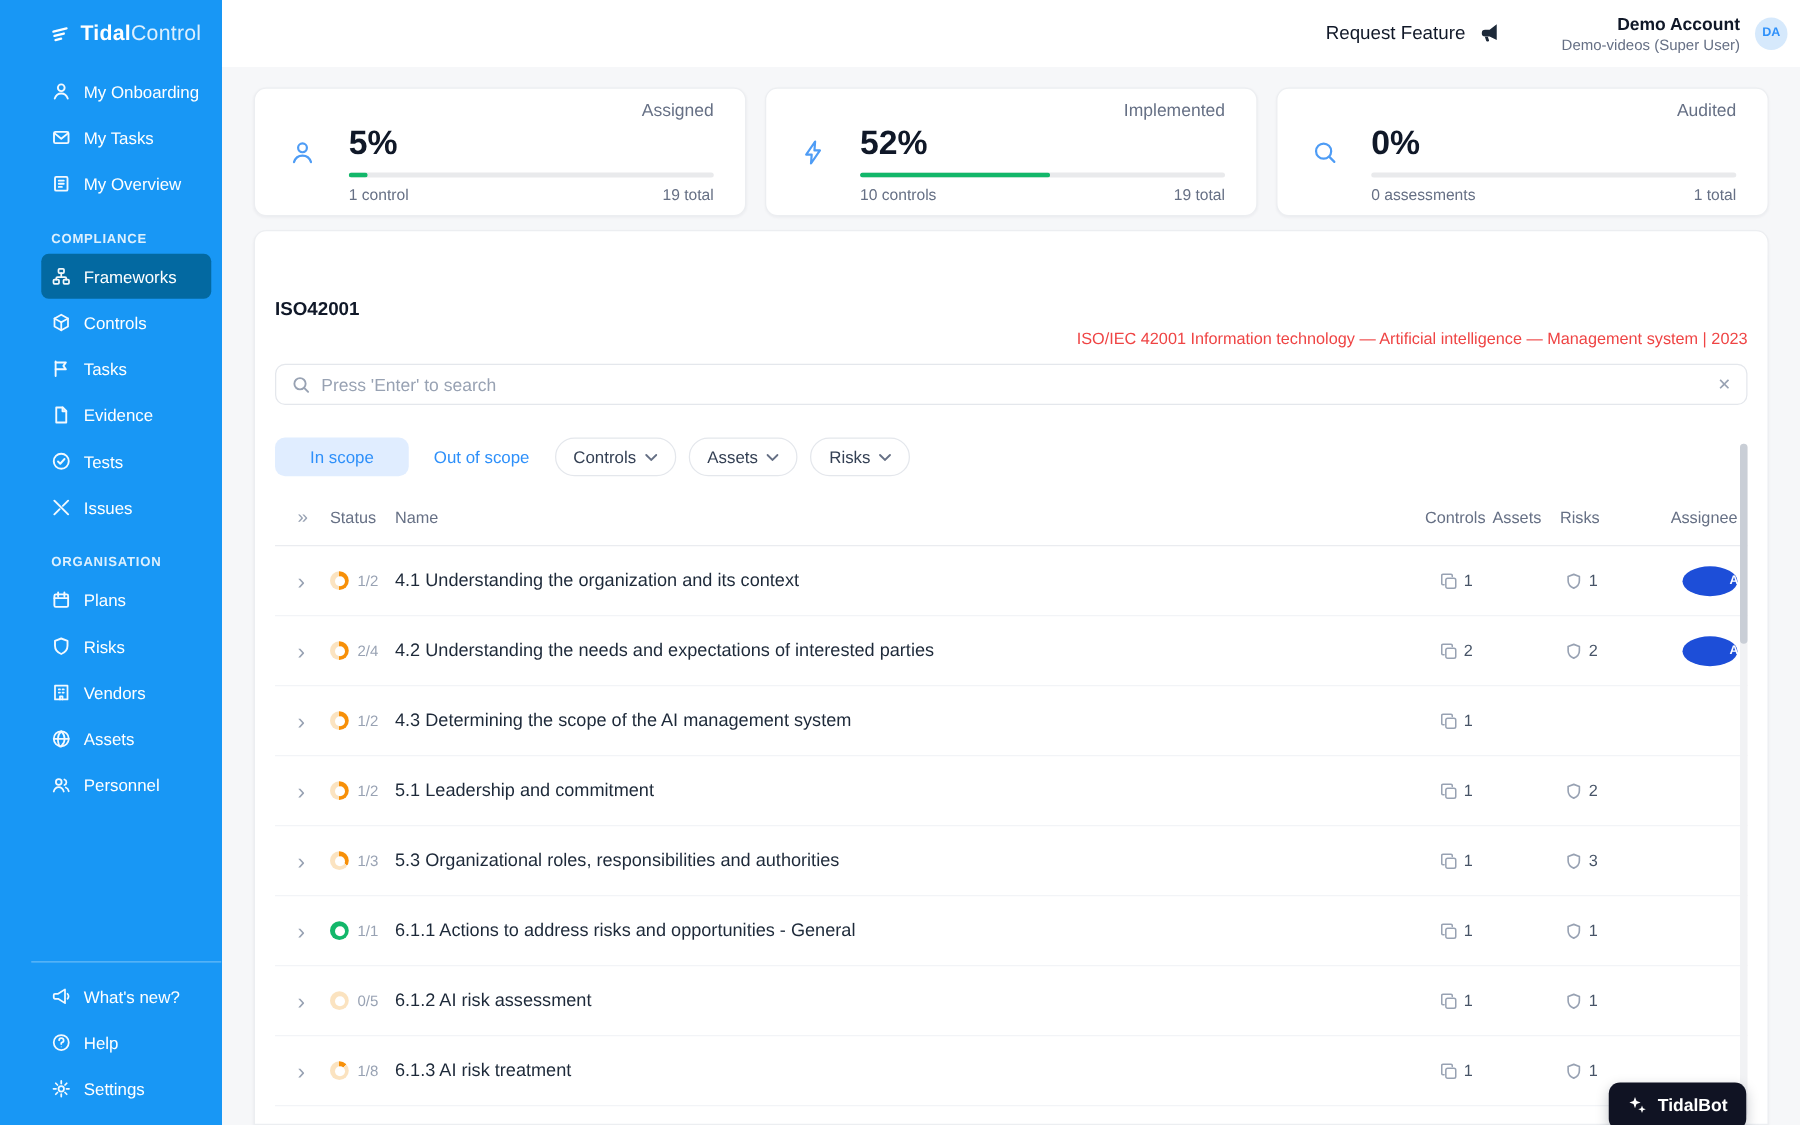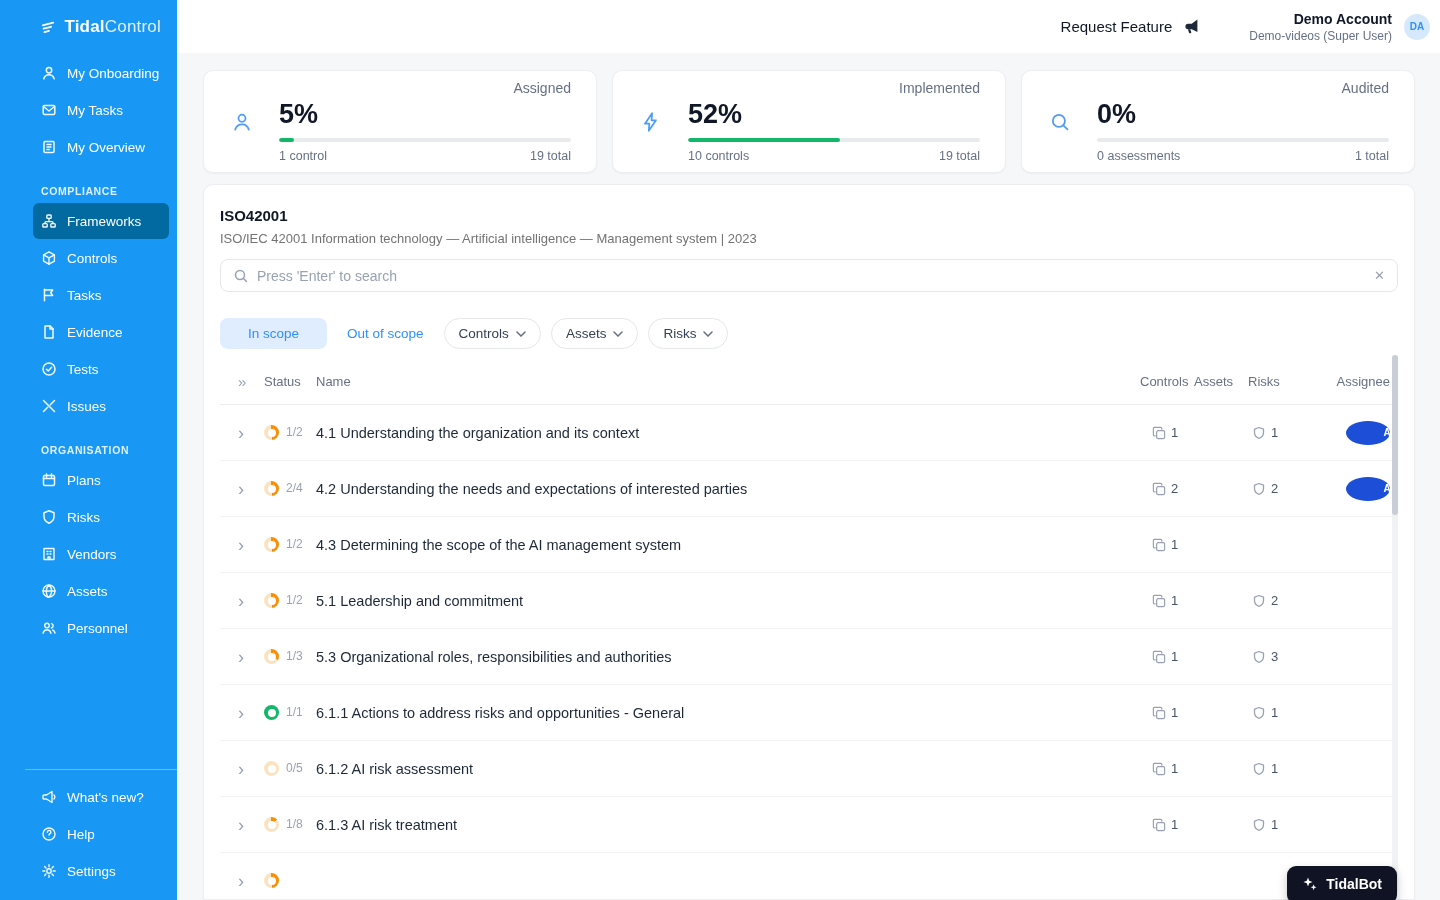--- a/index.html
+++ b/index.html
@@ -35,22 +35,22 @@
   .stat-icon { margin-right:26px; color:#4E9CF5; display:flex; }
   .stat-body { flex:1; }
   .stat-title { font-size:14px; color:#667085;text-align:right; }
   .stat-percent { font-size:27px; font-weight:700; color:#101828; margin:3px 0 8px; }
   .bar-track { height:4px; border-radius:2px; background:#E9EAEC; overflow:hidden; }
   .bar-fill { height:100%; border-radius:2px; background:#12B76A; width:0; }
   .stat-counts { display:flex; justify-content:space-between; font-size:12.5px; color:#667085; margin-top:7px; }
 
   
   .framework-card { margin-top:11px; background:#fff; border:1px solid #ECEEF1; border-radius:10px 10px 0 0; height:716px; overflow:hidden; position:relative; padding:22px 16px 0; box-shadow:0 1px 2px rgba(16,24,40,.04); }
-  .fw-title { font-size:15px; font-weight:700; color:#101828; }
-  .fw-subtitle { font-size:13px; color:#737373; margin-top:7px; }
+  .fw-title { font-size:15px; font-weight:700; color:#101828;margin-top:32px; }
+  .fw-subtitle { font-size:13px; color:#ef4444; margin-top:7px;text-align:right; }
 
   .search-bar { margin-top:13px; height:33px; border:1px solid #E4E7EC; border-radius:8px; display:flex; align-items:center; gap:8px; padding:0 12px; background:#fff; }
   .search-bar input { flex:1; border:none; outline:none; font-size:14px; color:#101828; font-family:inherit; background:transparent; }
   .search-bar input::placeholder { color:#98A2B3; }
   .search-clear { color:#98A2B3; font-size:13px; cursor:pointer; line-height:1; }
 
   .filters { margin-top:26px; display:flex; align-items:center; gap:10px; }
   .chip-active { background:#E0EDFF; color:#2E90FA; font-size:13.5px; font-weight:500; padding:8px 28px; border-radius:8px; cursor:pointer; }
   .chip-link { color:#2E90FA; font-size:13.5px; font-weight:500; padding:8px 10px; cursor:pointer; }
   .chip-drop { display:flex; align-items:center; gap:7px; border:1px solid #E4E7EC; border-radius:17px; padding:7px 14px; font-size:13.5px; color:#344054; background:#fff; cursor:pointer; }
@@ -58,21 +58,21 @@
   .thead, .trow { display:grid; grid-template-columns:44px 52px 1fr 56px 56px 60px 96px; align-items:center; }
   .thead { margin-top:10px; height:46px; font-size:13px; color:#667085; border-bottom:1px solid #EAECF0; }
   .th-expand { padding-left:18px; color:#98A2B3; font-size:15px; cursor:pointer; }
   .th-controls { padding-left:10px; }
   .th-assets { padding-left:8px; }
   .th-risks { padding-left:6px; }
   .th-assignee { text-align:right; padding-right:8px; }
 
   .trow { height:56px; border-bottom:1px solid #F2F4F7; cursor:pointer; }
   .row-chevron { padding-left:18px; color:#98A2B3; font-size:18px; line-height:1; }
-  .status-cell { display:flex; gap:7px; }
+  .status-cell { display:flex; align-items:center; gap:7px; }
   .donut { width:15px; height:15px; border-radius:50%; position:relative; flex:0 0 auto; background:#FBE3C0; }
   .donut::after { content:""; position:absolute; inset:3.5px; background:#fff; border-radius:50%; }
   .donut-static { background:conic-gradient(#F79009 50%, #FBE3C0 0); }
   .frac { font-size:12px; color:#98A2B3; }
   .name-cell { font-size:14.5px; color:#1D2939; }
   .count-cell { display:flex; align-items:center; gap:5px; color:#98A2B3; }
   .count-cell .num { font-size:13px; color:#475467; }
   .controls-cell { padding-left:22px; }
   .risks-cell { padding-left:10px; }
   .assignee-cell { display:flex; justify-content:flex-end; padding-right:8px; }

